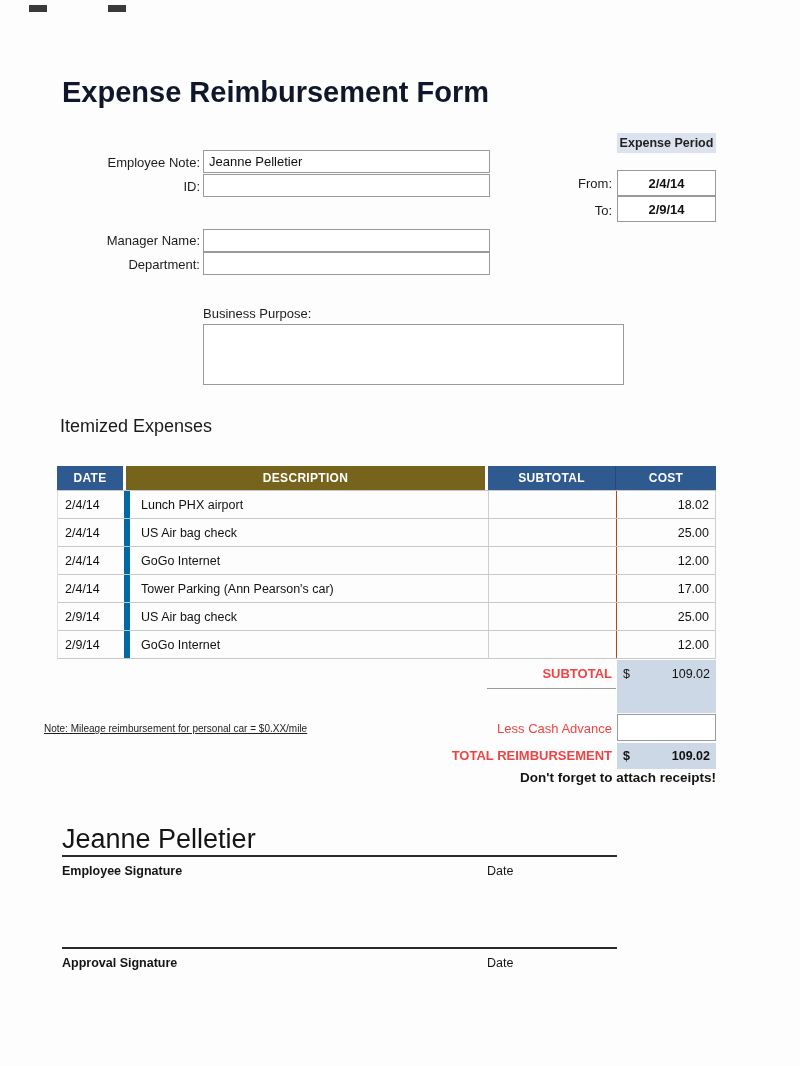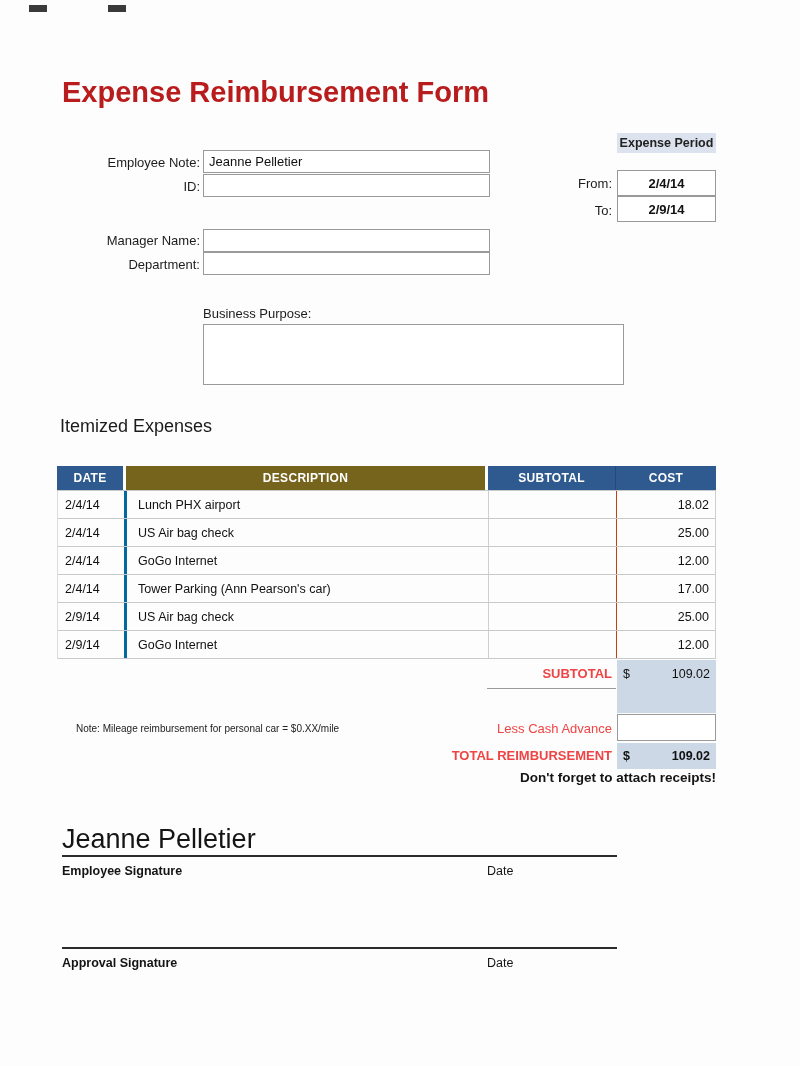--- a/index.html
+++ b/index.html
@@ -5,21 +5,21 @@
   * { margin:0; padding:0; box-sizing:border-box; }
   html,body { background:#ffffff; }
   .page {
     position:relative; width:800px; height:1066px; margin:0 auto;
     background:#fdfdfd; font-family:"Liberation Sans", sans-serif; color:#111;
     overflow:hidden;
   }
   .artifact { position:absolute; background:#3a3a3a; }
   .title {
     position:absolute; left:62px; top:76px;
-    font-size:29px; font-weight:700; color:#b91c1c;
+    font-size:29px; font-weight:700; color:#0f172a;
   }
   .lbl { position:absolute; font-size:13px; color:#1c1c1c; text-align:right; }
   .ibox {
     position:absolute; border:1px solid #9a9a9a; background:#fff;
     font-size:13px; color:#111; padding:2px 5px; line-height:18px;
   }
   
   .ep-head {
     position:absolute; left:617px; top:133px; width:99px; height:20px;
     background:#dce3ee; font-size:12.5px; font-weight:600; color:#222;
@@ -39,31 +39,31 @@
   }
   .th-blue { background:#2f5a8f; }
   .th-olive { background:#76641c; }
   .tbody {
     position:absolute; left:57px; top:490px; width:659px;
     border-top:1px solid #c9c9c9; border-left:1px solid #dcdcdc; border-right:1px solid #cfcfcf;
   }
   .trow { display:flex; height:28px; border-bottom:1px solid #c9c9c9; background:#fdfdfd; }
   .td { font-size:12.5px; color:#111; display:flex; align-items:center; }
   .td-date { width:66px; padding-left:7px; }
-  .td-desc { width:364px; padding-left:11px; border-left:3px solid #0369a1; }
+  .td-desc { width:364px; padding-left:11px; border-left:6px solid #0369a1; }
   .td-cat  { width:128px; border-left:1px solid #cfcfcf; }
   .td-cost { flex:1; justify-content:flex-end; padding-right:6px; border-left:1px solid #c2410c; }
   .sum-lbl { position:absolute; right:188px; font-size:13px; color:#ef4444; }
   .blue-cell {
     position:absolute; left:617px; width:99px; background:#cdd8e6;
     font-size:12.5px; display:flex; align-items:center; justify-content:space-between;
     padding:0 6px;
   }
   .rule { position:absolute; background:#9a9a9a; height:1px; }
-  .note { position:absolute; left:76px; top:723px; font-size:10px; color:#222; }
+  .note { position:absolute; left:44px; top:723px; font-size:10px; color:#222;text-decoration:underline; }
   .reminder {
     position:absolute; right:84px; top:770px; font-size:13.5px; font-weight:700; color:#141414;
   }
   
   .sig-name { position:absolute; left:62px; top:824px; font-size:27px; color:#141414; }
   .sig-line { position:absolute; left:62px; width:555px; height:2px; background:#2b2b2b; }
   .sig-lbl { position:absolute; font-size:12.5px; font-weight:700; color:#141414; }
   .date-lbl { position:absolute; font-size:12.5px; color:#141414; }
 </style>
 </head>

